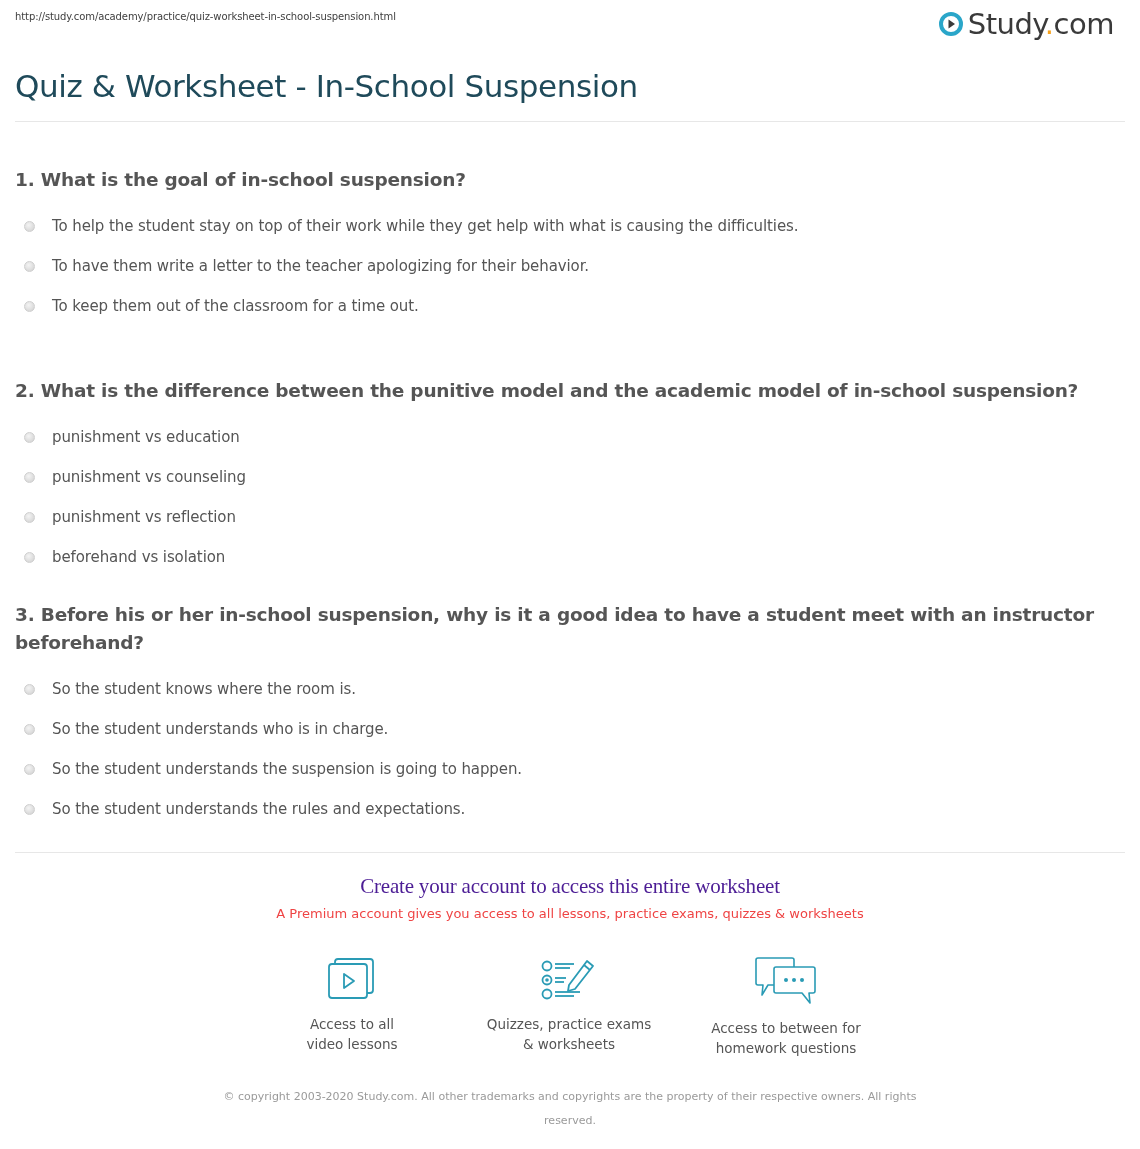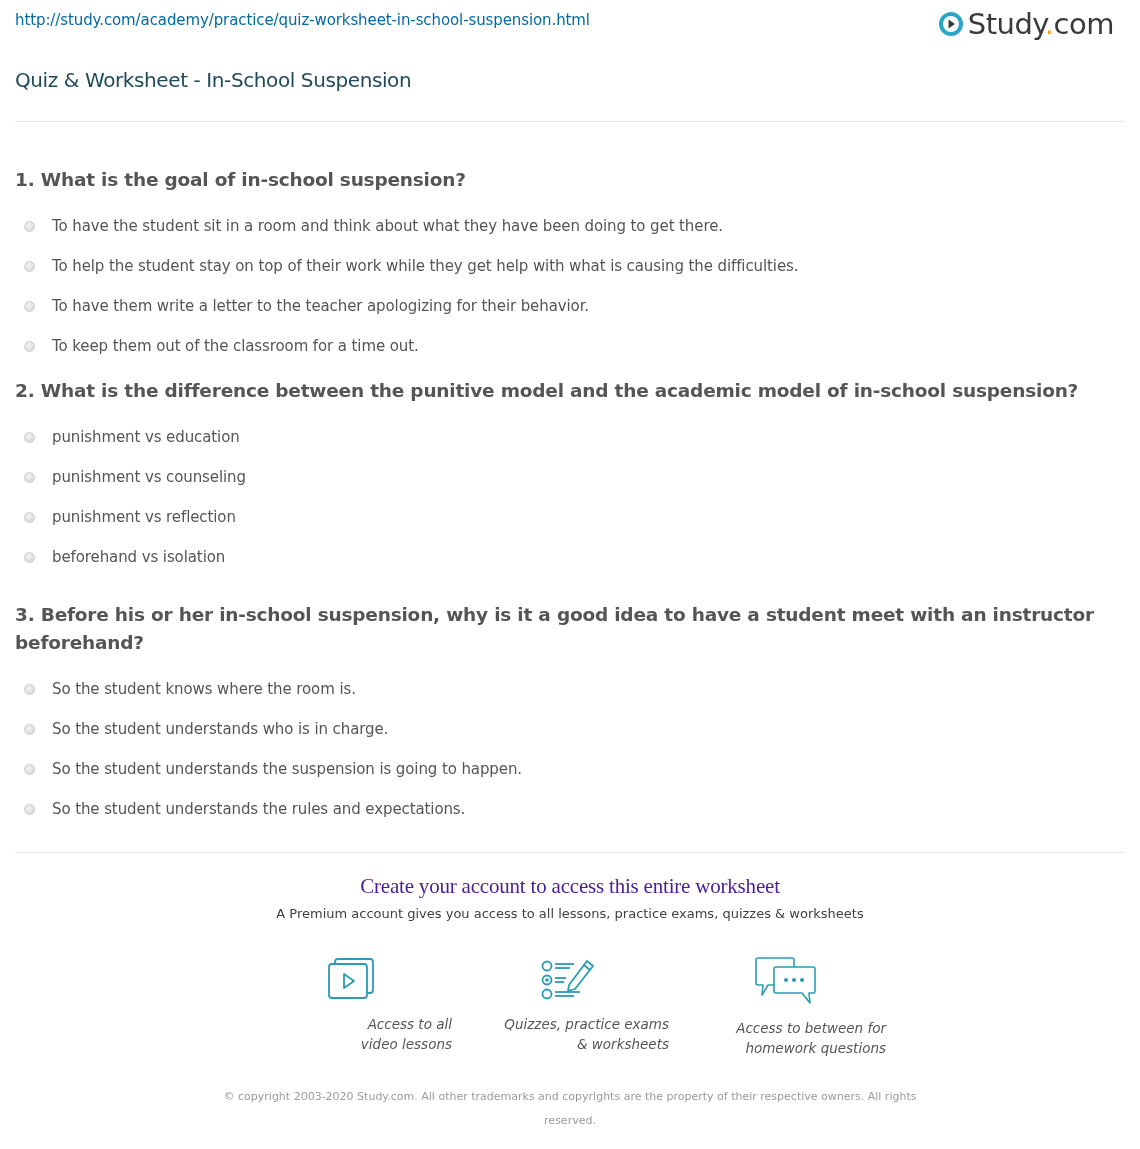--- a/index.html
+++ b/index.html
@@ -9,22 +9,22 @@
       height: 1149px;
       position: relative;
       font-family: "DejaVu Sans", sans-serif;
       color: #555555;
       overflow: hidden;
     }
     .url {
       position: absolute;
       left: 15px;
       top: 11px;
-      font-size: 15px;
-      color: #0369a1;
+      font-size: 10px;
+      color: #404040;
       letter-spacing: -0.1px;
     }
     .logo {
       position: absolute;
       right: 26px;
       top: 6px;
       display: flex;
       align-items: center;
       height: 36px;
     }
@@ -34,21 +34,21 @@
       color: #3a3a3a;
       margin-left: 4px;
       letter-spacing: -0.5px;
       font-weight: normal;
     }
     .logo-dot { color: #f7a11a; }
     .page-title {
       position: absolute;
       left: 15px;
       top: 68px;
-      font-size: 20px;
+      font-size: 31px;
       color: #1f4a5a;
       font-weight: normal;
       letter-spacing: -0.4px;
     }
     .title-rule {
       position: absolute;
       left: 15px;
       right: 15px;
       top: 121px;
       height: 1px;
@@ -106,33 +106,32 @@
       font-weight: normal;
       letter-spacing: -0.2px;
       font-family: Liberation Serif, serif;
     }
     .cta-sub {
       position: absolute;
       left: 0; right: 0;
       top: 906px;
       text-align: center;
       font-size: 13px;
-      color: #404040;
+      color: #ef4444;
     }
     .features {
       position: absolute;
       top: 955px;
       left: 0; right: 0;
       height: 110px;
     }
     .feature {
       position: absolute;
       width: 200px;
-      text-align: right;
-      font-style: italic;
+      text-align: center;
     }
     .feature svg { display: block; margin: 0 auto; }
     .feature-label {
       margin-top: 13px;
       font-size: 13.5px;
       line-height: 20px;
       color: #555555;
     }
     .copyright {
       position: absolute;
@@ -157,24 +156,20 @@
   </svg>
   <span class="logo-text"><span>Study</span><span class="logo-dot">.</span><span>com</span></span>
 </div>
 
 <h1 class="page-title">Quiz &amp; Worksheet - In-School Suspension</h1>
 <div class="title-rule"></div>
 
 <div class="question" style="top:166px;">
   <div class="q-text">1. What is the goal of in-school suspension?</div>
   <ul class="answers">
-    <li class="answer">
-        <span class="radio"></span>
-        <span class="a-text">To have the student sit in a room and think about what they have been doing to get there.</span>
-      </li>
     <li class="answer">
         <span class="radio"></span>
         <span class="a-text">To help the student stay on top of their work while they get help with what is causing the difficulties.</span>
       </li>
     <li class="answer">
         <span class="radio"></span>
         <span class="a-text">To have them write a letter to the teacher apologizing for their behavior.</span>
       </li>
     <li class="answer">
         <span class="radio"></span>

